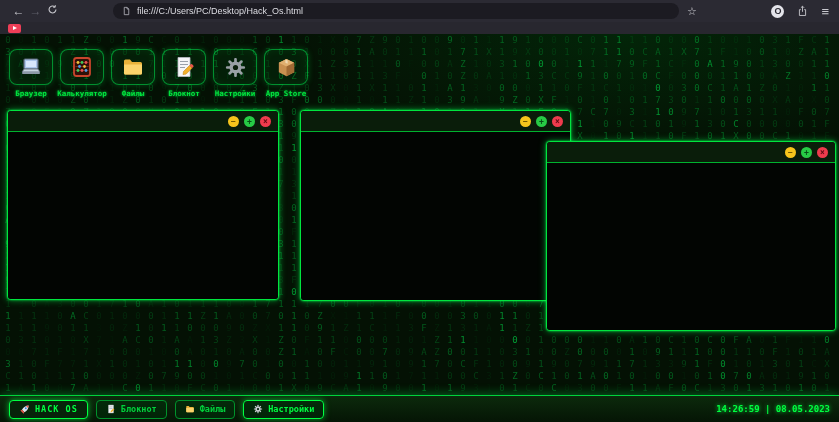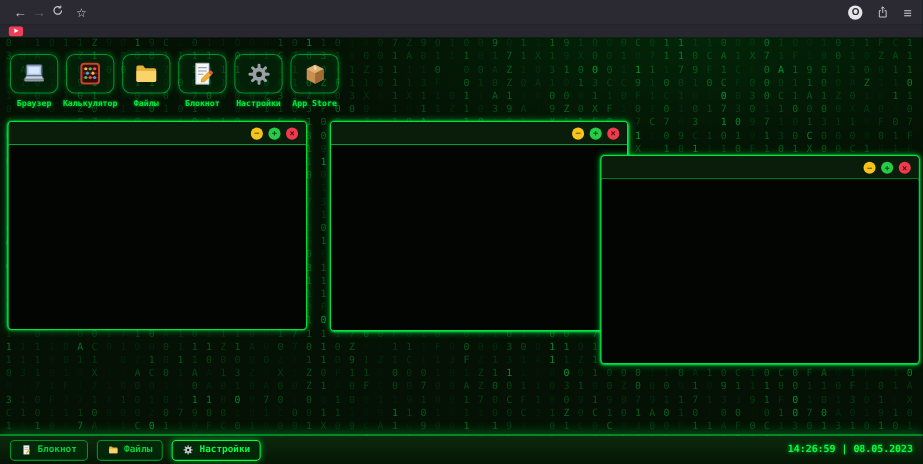--- a/index.html
+++ b/index.html
@@ -106,20 +106,29 @@
 
   <div class="chrome">
     <span class="navbtn">←</span>
     <span class="navbtn dim">→</span>
     <span class="navbtn">
       <svg width="11" height="11" viewBox="0 0 16 16" fill="none" stroke="#c9c9cf" stroke-width="1.6">
         <path d="M13 8a5 5 0 1 1-1.5-3.6"></path>
           <path d="M12 1.5v3.2H8.8" stroke-width="1.3"></path>
       </svg>
     </span>
+    <div class="addressbar">
+      <span class="ic">
+        <svg width="9" height="10" viewBox="0 0 16 16" fill="none" stroke="#b8b8c0" stroke-width="1.4">
+          <path d="M4 1.5h5l3 3v10H4z"></path>
+            <path d="M9 1.5v3h3"></path>
+        </svg>
+      </span>
+      <span class="url-text">file:///C:/Users/PC/Desktop/Hack_Os.html</span>
+    </div>
     <span class="star">☆</span>
     <div class="chrome-right">
       <span class="profile-badge">O</span>
       <span class="ic">
         <svg width="11" height="12" viewBox="0 0 16 16" fill="none" stroke="#c9c9cf" stroke-width="1.3">
           <path d="M5.5 6H3.5v8.5h9V6h-2"></path>
             <path d="M8 1.2v8"></path>
             <path d="M5.6 3.4L8 1l2.4 2.4"></path>
         </svg>
       </span>
@@ -2491,20 +2500,31 @@
     <section class="window" style="left:546px; top:107px; width:290px; height:190px; z-index:4;">
       <header class="titlebar">
         <span class="wbtn min">−</span>
         <span class="wbtn max">+</span>
         <span class="wbtn close">×</span>
       </header>
       <div class="wbody"></div>
     </section>
 
     <footer class="taskbar">
+      <button class="tbtn start">
+        <span class="ic">
+          <svg width="11" height="11" viewBox="0 0 24 24">
+            <path d="M21 3c-6 .3-11.5 3.8-14.5 9.5l2.8 2.7 2.7 2.8C17.7 15 21.2 9 21 3z" fill="#dfe5ec"></path>
+            <circle cx="14.8" cy="9.2" r="2" fill="#3d7edb"></circle>
+            <path d="M6.5 12.5L3 14l3.3 3.7L10 21l1.5-3.5z" fill="#e8574a"></path>
+            <path d="M21 3c-2 .1-4 .6-5.9 1.5l4.4 4.4C20.4 7 20.9 5 21 3z" fill="#e8574a"></path>
+          </svg>
+        </span>
+        <span>HACK OS</span>
+      </button>
       <button class="tbtn">
         <span class="ic">
           <svg width="10" height="10" viewBox="0 0 24 24">
             <path d="M6 2.5h12v19H6z" fill="#f5f6f8" stroke="#b9bdc4"></path>
             <line x1="8" y1="7" x2="16" y2="7" stroke="#9aa1aa" stroke-width="1.5"></line>
             <line x1="8" y1="11" x2="16" y2="11" stroke="#9aa1aa" stroke-width="1.5"></line>
             <path d="M11.5 16.5l6-6 2.6 2.6-6 6-3.1.5z" fill="#f2b02c"></path>
           </svg>
         </span>
         <span>Блокнот</span>

